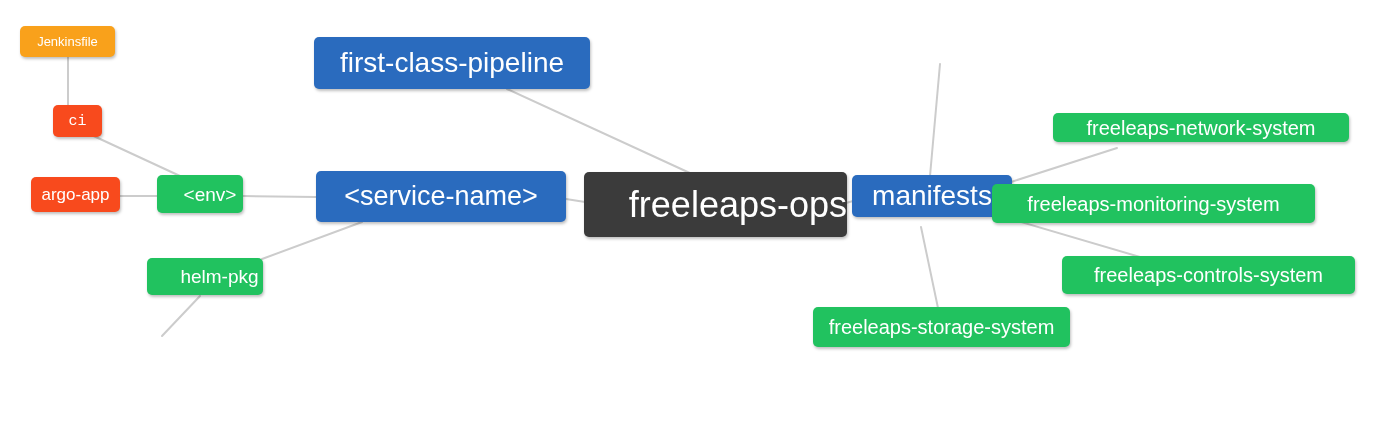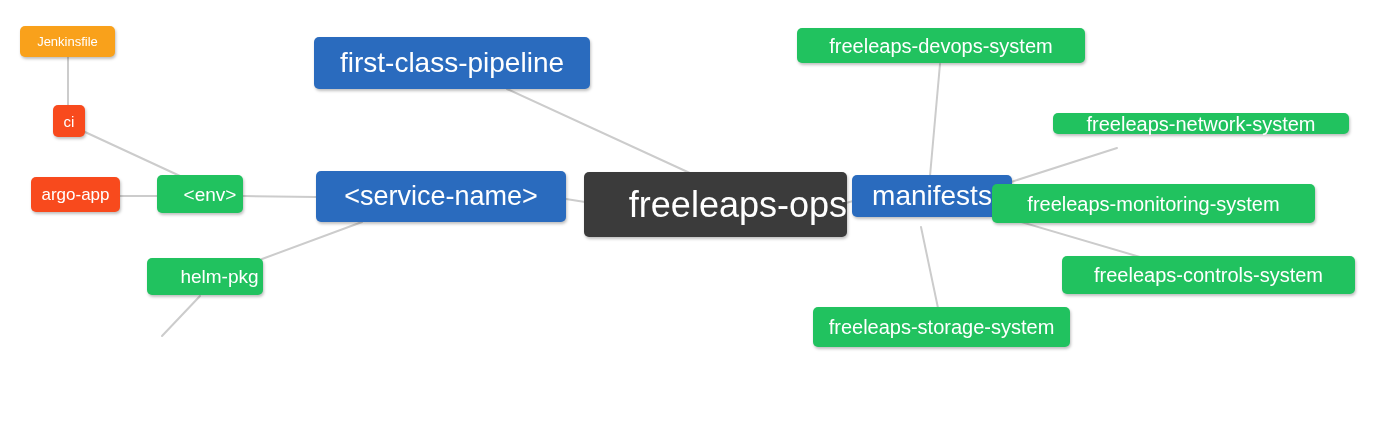--- a/index.html
+++ b/index.html
@@ -69,33 +69,30 @@
     </div>
     <div class="node" style="left: 852px; top: 175px; width: 160px; height: 42px; background: rgb(42, 107, 190); font-size: 28px;">
       <span>manifests</span>
     </div>
     <div class="node" style="left: 157px; top: 175px; width: 86px; height: 38px; background: rgb(33, 194, 95); font-size: 19px; padding-left: 20px;">
       <span>&lt;env&gt;</span>
     </div>
     <div class="node" style="left: 147px; top: 258px; width: 116px; height: 37px; background: rgb(33, 194, 95); font-size: 19px; padding-left: 29px;">
       <span>helm-pkg</span>
     </div>
-    <div class="node" style="left: 53px; top: 105px; width: 32px; height: 32px; background: rgb(248, 74, 29); font-size: 15px;">
+    <div class="node" style="left: 53px; top: 105px; width: 49px; height: 32px; background: rgb(248, 74, 29); font-size: 15px; font-family: Liberation Mono, monospace;">
       <span>ci</span>
     </div>
     <div class="node" style="left: 31px; top: 177px; width: 89px; height: 35px; background: rgb(248, 74, 29); font-size: 17px;">
       <span>argo-app</span>
     </div>
     <div class="node" style="left: 20px; top: 26px; width: 95px; height: 31px; background: rgb(249, 161, 27); font-size: 13px;">
       <span>Jenkinsfile</span>
     </div>
-    <div class="node" style="left: 797px; top: 28px; width: 288px; height: 35px; background: rgb(33, 194, 95); font-size: 20px;">
-      <span>freeleaps-devops-system</span>
-    </div>
-    <div class="node" style="left: 1053px; top: 113px; width: 296px; height: 21px; background: rgb(33, 194, 95); font-size: 20px;">
+    <div class="node" style="left: 1053px; top: 113px; width: 296px; height: 29px; background: rgb(33, 194, 95); font-size: 20px;">
       <span>freeleaps-network-system</span>
     </div>
     <div class="node" style="left: 992px; top: 184px; width: 323px; height: 39px; background: rgb(33, 194, 95); font-size: 20px;">
       <span>freeleaps-monitoring-system</span>
     </div>
     <div class="node" style="left: 1062px; top: 256px; width: 293px; height: 38px; background: rgb(33, 194, 95); font-size: 20px;">
       <span>freeleaps-controls-system</span>
     </div>
     <div class="node" style="left: 813px; top: 307px; width: 257px; height: 40px; background: rgb(33, 194, 95); font-size: 20px;">
       <span>freeleaps-storage-system</span>

